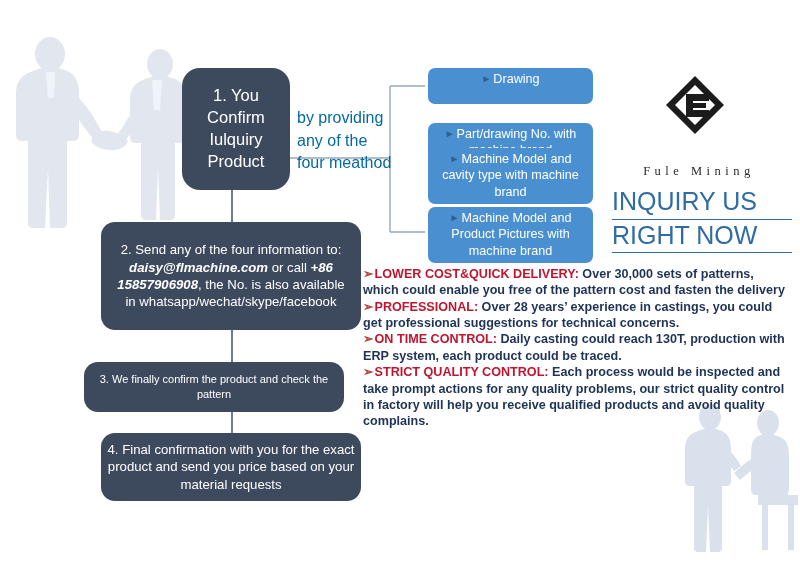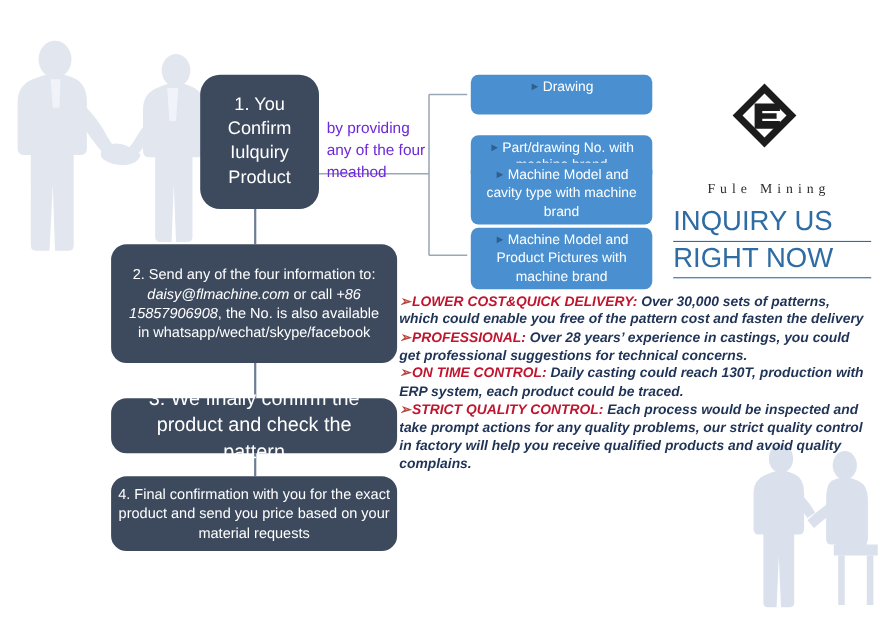--- a/index.html
+++ b/index.html
@@ -32,44 +32,44 @@
     left:182px;top:68px;width:108px;height:122px;
     border-radius:18px;
     font-size:16.5px;
     padding:6px 8px;
   }
   #box-send{
     left:101px;top:222px;width:260px;height:108px;
     font-size:13.2px;
     padding:6px 12px;
   }
-  #box-send .em{font-style:italic;font-weight:normal;}
+  #box-send .em{font-style:italic;font-weight:bold;}
   #box-confirm-product{
-    left:101px;top:362px;width:260px;height:50px;
-    font-size:18px;padding:4px 12px;
+    left:84px;top:362px;width:260px;height:50px;
+    font-size:11px;padding:4px 12px;
   }
   #box-final{
     left:101px;top:433px;width:260px;height:68px;
     font-size:13.2px;padding:4px 4px;
   }
 
   
   .vline{position:absolute;width:1.5px;background:#6d7d95;}
   #vl-1{left:231px;top:190px;height:32px;}
   #vl-2{left:231px;top:330px;height:32px;}
   #vl-3{left:231px;top:412px;height:21px;}
 
   
   #bracket{position:absolute;left:290px;top:80px;width:135px;height:160px;}
   #bracket line{stroke:#9aa7b8;stroke-width:1.4px;}
 
   
   #method-caption{
     position:absolute;left:297px;top:107px;width:96px;
-    color:#6d28d9;font-size:14px;line-height:1.42;
+    color:#0369a1;font-size:16px;line-height:1.42;
   }
 
   
   .blue-box{
     position:absolute;left:428px;
     background:#4a90d0;color:#ffffff;
     border-radius:7px;
     display:flex;justify-content:center;
     text-align:center;
     font-size:12.6px;line-height:1.30;
@@ -102,21 +102,21 @@
     color:#2e6ca3;font-size:25px;line-height:1.26;
     font-family:"Liberation Sans", sans-serif;
   }
   #inquiry-link span{display:block;border-bottom:1.6px solid #2e6ca3;padding-bottom:1px;}
 
   
   #benefits{
     position:absolute;left:363px;top:266px;width:425px;
     color:#1f3356;font-size:12.6px;font-weight:bold;line-height:1.30;
   }
-  #benefits .item{margin-bottom:0px;font-style:italic;}
+  #benefits .item{margin-bottom:0px;}
   #benefits .arrow{color:#b5443f;font-weight:bold;margin-right:1px;}
   #benefits .head{color:#c0152f;}
 </style>
 </head>
 <body>
 
 <div id="canvas">
 
   <svg class="silhouette sil-left" viewBox="0 0 200 235">
     <g fill="#dde3ed">

